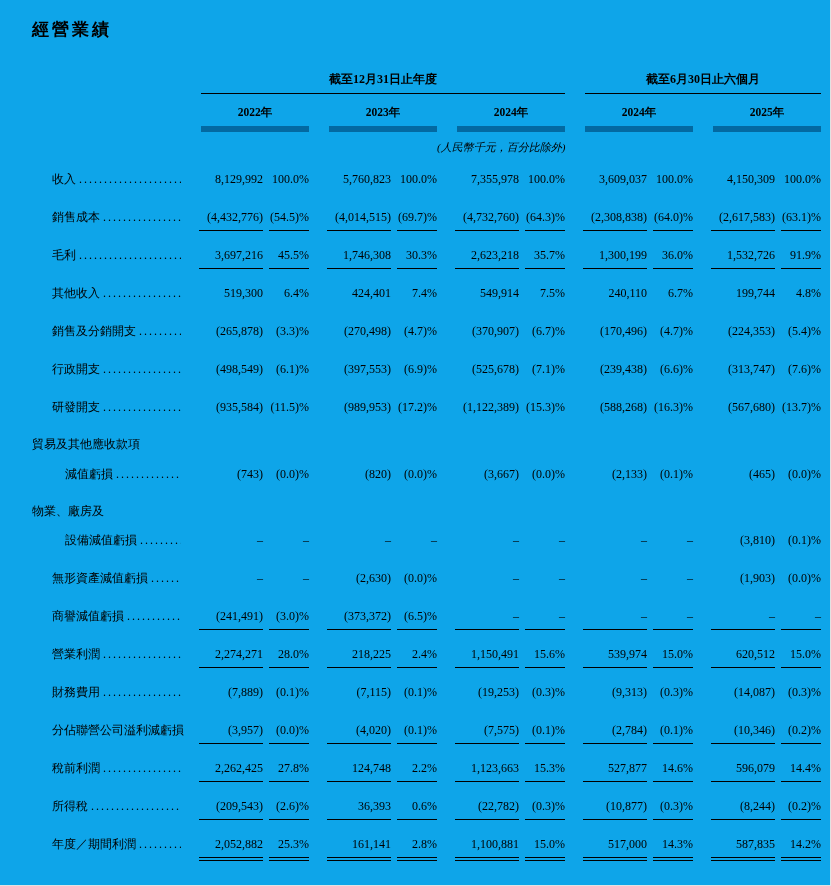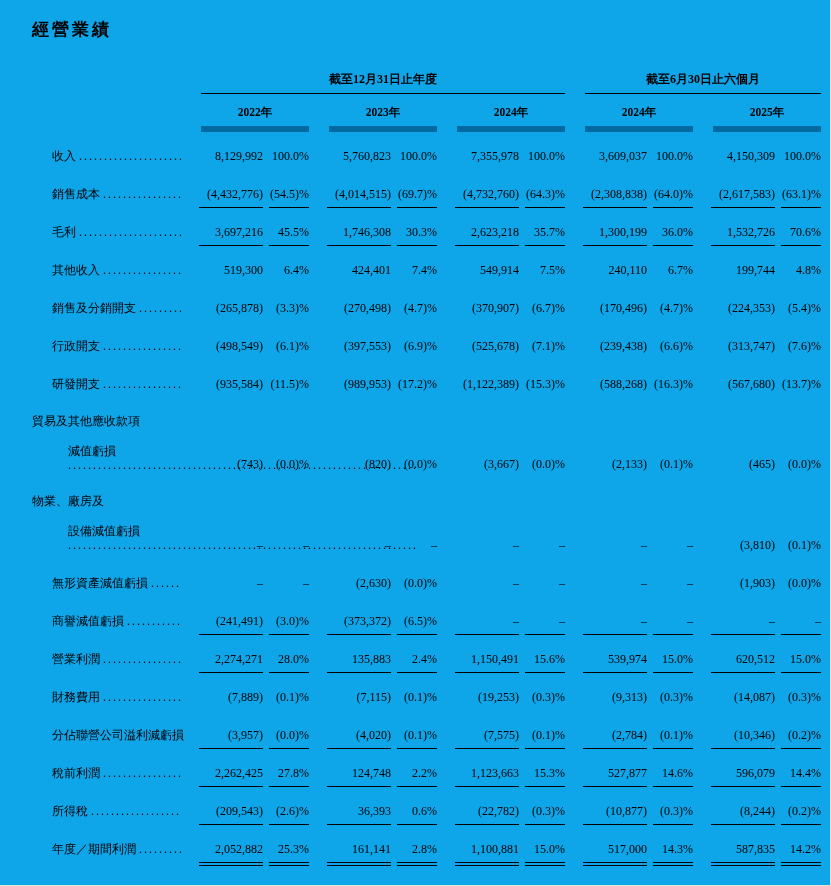--- a/index.html
+++ b/index.html
@@ -47,21 +47,21 @@
     border-bottom:1px solid #000;
   }
   tr.bold { font-weight:bold; }
   .lbl { display:flex; align-items:baseline; line-height:1.15; }
   .lbl .txt { white-space:nowrap; }
   .lbl .dots { flex:1 1 auto; overflow:hidden; white-space:nowrap; margin-left:3px; }
   .lbl .dots::after {
     content:"......................................................................";
     letter-spacing:2px; font-weight:normal;
   }
-  .lblcell .lbl + .lbl { margin-top:16px;flex-direction:column; }
+  .lblcell .lbl + .lbl { margin-top:16px; }
   .lbl.indent { padding-left:13px; }
   .lblcell .lbl:last-child { padding-bottom:6px;margin-left:20px; }
   tbody tr:last-child td { padding-bottom:10px; }
 </style>
 </head>
 <body>
 
 <div class="page">
   <h1 class="page-title">經營業績</h1>
 
@@ -100,20 +100,28 @@
         <th colspan="2">
             <div class="yr-inner">2024年</div>
           </th>
         <th colspan="2">
             <div class="yr-inner">2024年</div>
           </th>
         <th colspan="2">
             <div class="yr-inner">2025年</div>
           </th>
       </tr>
+      <tr class="note-row">
+        <td></td>
+        <td colspan="4"></td>
+        <td colspan="2">
+          <div class="note-inner">(人民幣千元，百分比除外)</div>
+        </td>
+        <td colspan="4"></td>
+      </tr>
     </thead>
     <tbody>
         <tr class="bold rule-none">
           <td class="lblcell">
             <div class="lbl">
               <span class="txt">收入</span>
               <span class="dots"></span>
             </div>
           </td>
           <td class="v"><span class="cl">8,129,992</span></td>
@@ -154,21 +162,21 @@
           </td>
           <td class="v"><span class="cl">3,697,216</span></td>
           <td class="p"><span class="cl">45.5%</span></td>
           <td class="v"><span class="cl">1,746,308</span></td>
           <td class="p"><span class="cl">30.3%</span></td>
           <td class="v"><span class="cl">2,623,218</span></td>
           <td class="p"><span class="cl">35.7%</span></td>
           <td class="v"><span class="cl">1,300,199</span></td>
           <td class="p"><span class="cl">36.0%</span></td>
           <td class="v"><span class="cl">1,532,726</span></td>
-          <td class="p"><span class="cl">70.6%</span></td>
+          <td class="p"><span class="cl">91.9%</span></td>
         </tr>
         <tr class="rule-none">
           <td class="lblcell">
             <div class="lbl">
               <span class="txt">其他收入</span>
               <span class="dots"></span>
             </div>
           </td>
           <td class="v"><span class="cl">519,300</span></td>
           <td class="p"><span class="cl">6.4%</span></td>
@@ -315,21 +323,21 @@
         </tr>
         <tr class="bold rule-single">
           <td class="lblcell">
             <div class="lbl">
               <span class="txt">營業利潤</span>
               <span class="dots"></span>
             </div>
           </td>
           <td class="v"><span class="cl">2,274,271</span></td>
           <td class="p"><span class="cl">28.0%</span></td>
-          <td class="v"><span class="cl">135,883</span></td>
+          <td class="v"><span class="cl">218,225</span></td>
           <td class="p"><span class="cl">2.4%</span></td>
           <td class="v"><span class="cl">1,150,491</span></td>
           <td class="p"><span class="cl">15.6%</span></td>
           <td class="v"><span class="cl">539,974</span></td>
           <td class="p"><span class="cl">15.0%</span></td>
           <td class="v"><span class="cl">620,512</span></td>
           <td class="p"><span class="cl">15.0%</span></td>
         </tr>
         <tr class="rule-none">
           <td class="lblcell">

